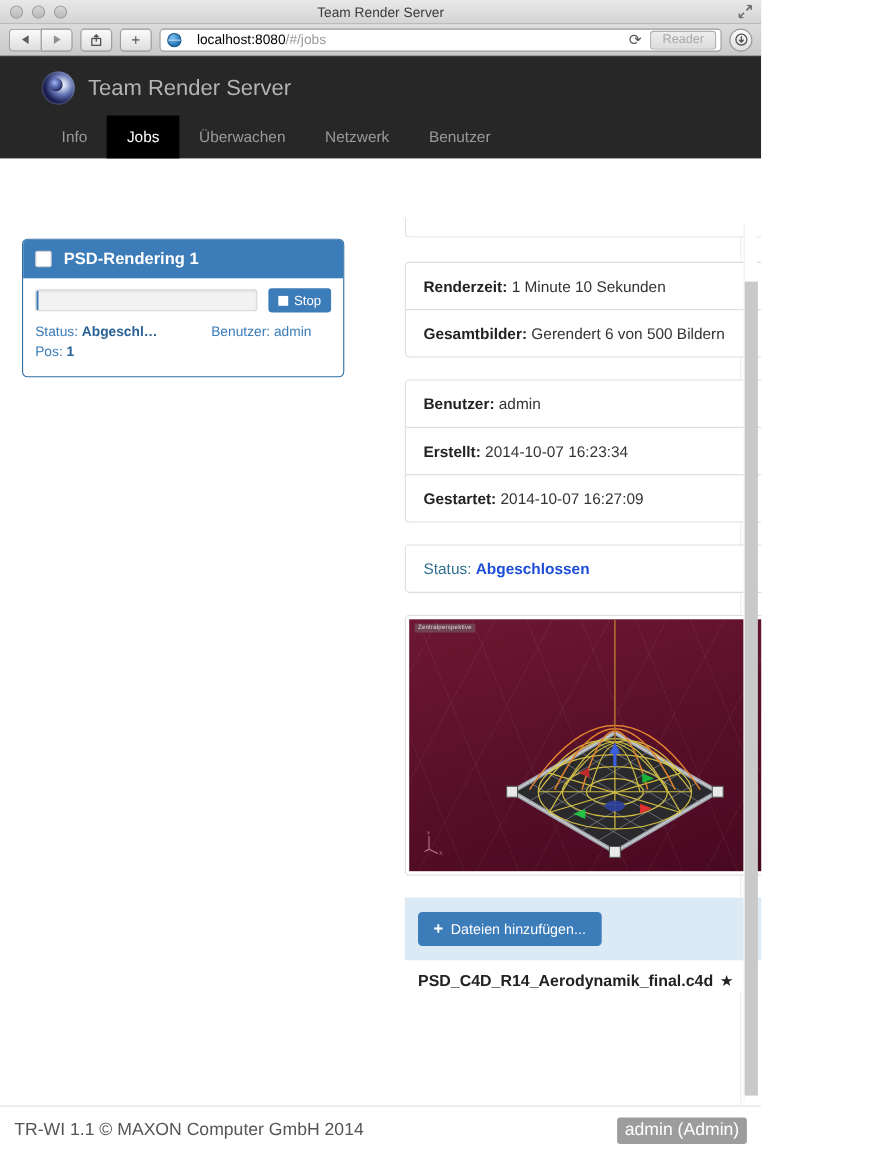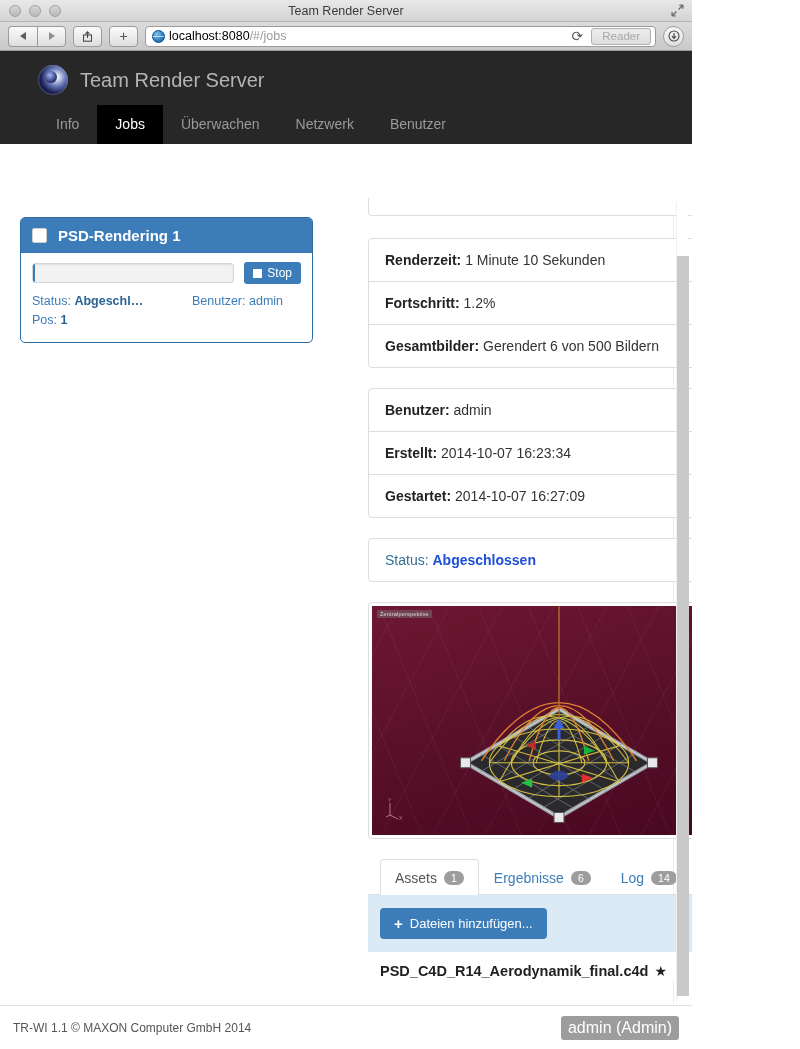--- a/index.html
+++ b/index.html
@@ -60,21 +60,21 @@
   .nav-group .tb-btn:last-child  { border-radius: 0 4px 4px 0; }
   .tb-btn.single { border-radius: 4px; }
   .tri-l { width:0;height:0;border-top:4.5px solid transparent;border-bottom:4.5px solid transparent;border-right:6px solid #5c5c5c; }
   .tri-r { width:0;height:0;border-top:4.5px solid transparent;border-bottom:4.5px solid transparent;border-left:6px solid #8f8f8f; }
 
   .urlbar {
     flex: 1; height: 21px;
     background: #ffffff;
     border: 1px solid #9b9b9b; border-radius: 4px;
     display: flex; align-items: center;
-    padding: 0 4px 0 6px; gap: 4px;
+    padding: 0 4px 0 6px; gap: 14px;
     position: relative; overflow: hidden;
   }
   .globe {
     width: 13px; height: 13px; border-radius: 50%;
     background: radial-gradient(circle at 35% 30%, #7fc2f0, #1b6fb5 75%);
     border: 1px solid #0f4d80; flex: none;
     position: relative;
   }
   .globe::after {
     content:""; position:absolute; left:0; right:0; top:5px; height:1px; background: rgba(255,255,255,.65);
@@ -234,21 +234,21 @@
   .vscroll { position:absolute; right:4px; top:4px; bottom:4px; width:12px; background:#fff; border-left:1px solid #f0f0f0; }
   .vthumb { position:absolute; left:0; width:12px; top:54px; height:740px; background:#c9c9c9; }
   .col-divider { position:absolute; right:18px; top:0; bottom:0; width:1px; background:#ededed; }
 
   
   .footer {
     position:absolute; left:0; right:0; bottom:0; height:44px;
     border-top: 1px solid #e0e0e0; background:#fff;
     display:flex; align-items:center; padding: 0 13px;
   }
-  .footer-text { font-size:12px; color:#555; }
+  .footer-text { font-size:16px; color:#555; }
   .user-badge {
     margin-left:auto; background:#9d9d9d; color:#fff;
     font-size:16px; border-radius:3px; padding:3px 7px;
   }
 </style>
 </head>
 <body>
 
 <div class="browser-window">
 
@@ -348,24 +348,20 @@
       <div class="detail">
 
         <div class="panel cut"></div>
 
         <div class="panel">
           <div class="panel-row">
             <b>Renderzeit:</b>
             <span>1 Minute 10 Sekunden</span>
           </div>
           <div class="panel-row">
-            <b>Fortschritt:</b>
-            <span>1.2%</span>
-          </div>
-          <div class="panel-row">
             <b>Gesamtbilder:</b>
             <span>Gerendert 6 von 500 Bildern</span>
           </div>
         </div>
 
         <div class="panel">
           <div class="panel-row">
             <b>Benutzer:</b>
             <span>admin</span>
           </div>
@@ -456,34 +452,20 @@
             <svg class="vp-axis" viewBox="0 0 22 24">
               <path d="M6 18V6" stroke="#c4748c" stroke-width="1"></path>
               <path d="M6 18l8 4" stroke="#c4748c" stroke-width="1"></path>
               <path d="M6 18l-4 2" stroke="#c4748c" stroke-width="1"></path>
               <text x="4" y="5" font-size="5" fill="#c4748c">Y</text>
               <text x="15" y="23" font-size="5" fill="#c4748c">X</text>
             </svg>
           </div>
         </div>
 
-        <div class="tabs">
-          <div class="tab active">
-            <span>Assets</span>
-            <span class="badge">1</span>
-          </div>
-          <div class="tab">
-            <span>Ergebnisse</span>
-            <span class="badge">6</span>
-          </div>
-          <div class="tab">
-            <span>Log</span>
-            <span class="badge">14</span>
-          </div>
-        </div>
 
         <div class="tabpanel">
           <div class="upload-zone">
             <div class="add-files-btn">
               <span class="plus">+</span>
               <span>Dateien hinzufügen...</span>
             </div>
           </div>
           <div class="asset-row">
             <div>

